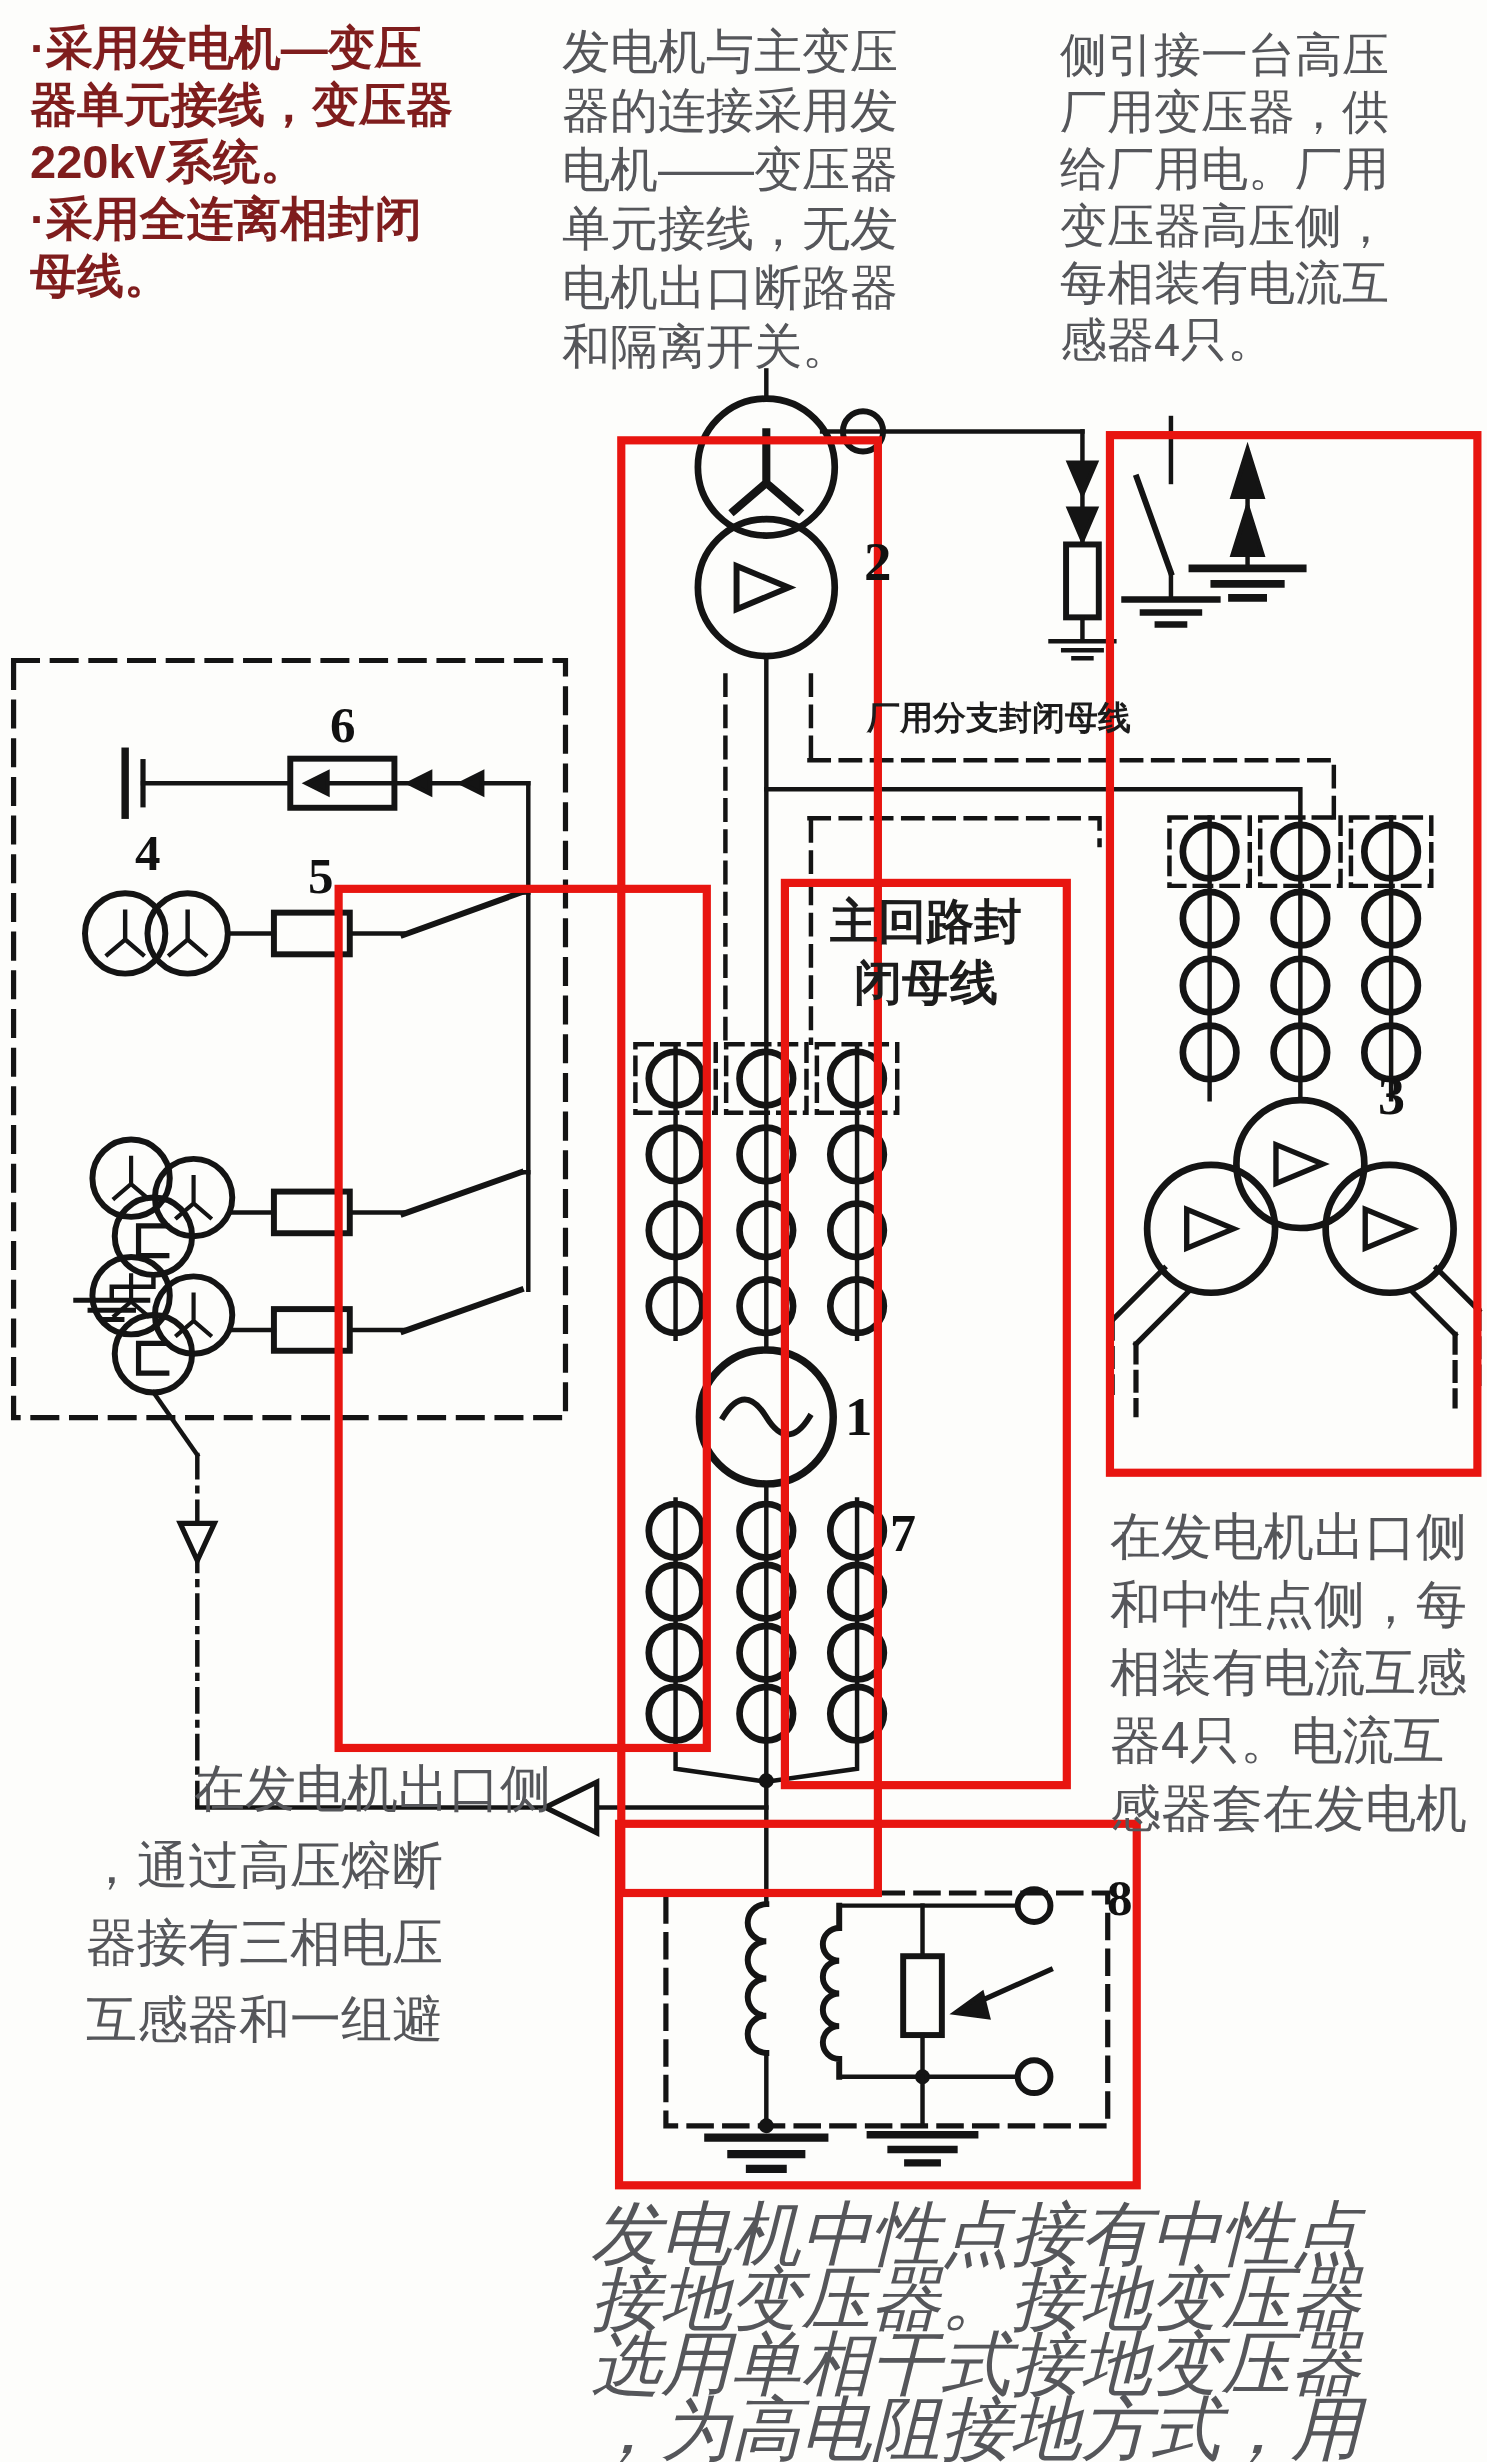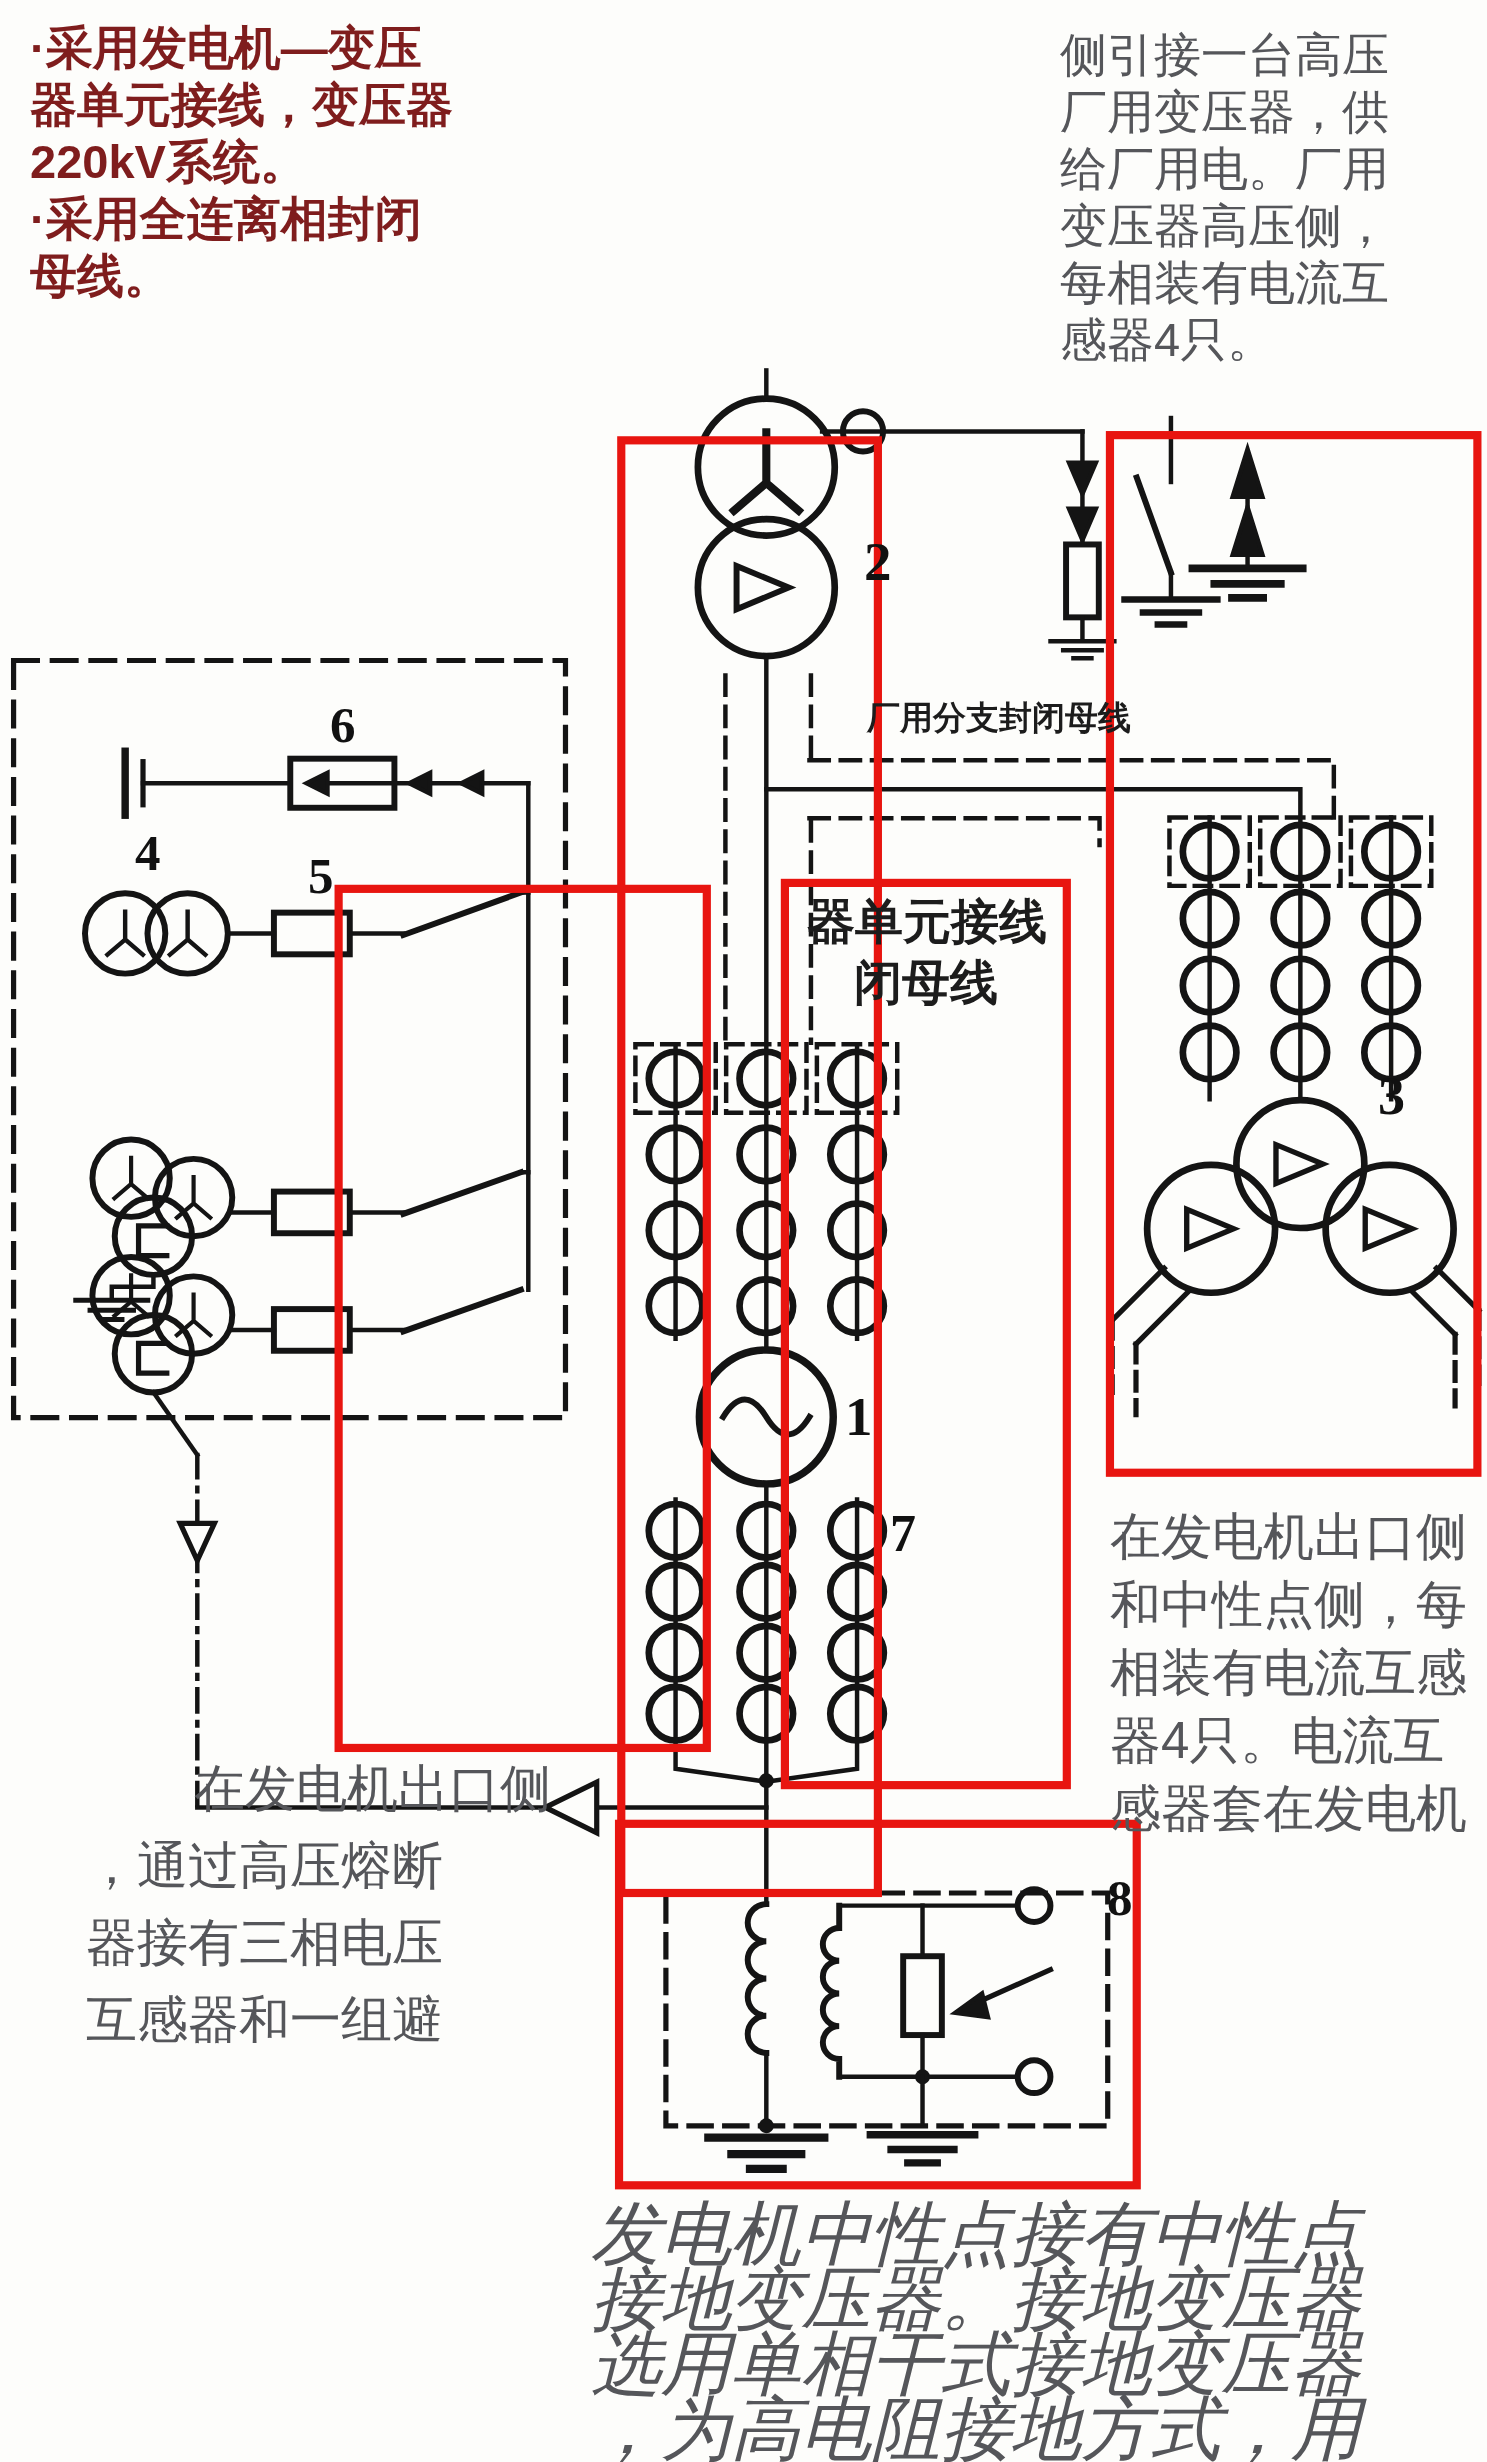--- a/index.html
+++ b/index.html
@@ -278,20 +278,28 @@
 </svg>
 
 <div class="note b" style="left:30px;top:19.3px;font-size:47px;line-height:57px;color:#7f1d1d;">
   <div>·采用发电机—变压</div>
   <div>器单元接线，变压器</div>
   <div>220kV系统。</div>
   <div>·采用全连离相封闭</div>
   <div>母线。</div>
 </div>
 
+<div class="note" style="left:562px;top:22px;font-size:48px;line-height:59px;">
+  <div>发电机与主变压</div>
+  <div>器的连接采用发</div>
+  <div>电机——变压器</div>
+  <div>单元接线，无发</div>
+  <div>电机出口断路器</div>
+  <div>和隔离开关。</div>
+</div>
 
 <div class="note" style="left:1060px;top:26px;font-size:47px;line-height:57px;">
   <div>侧引接一台高压</div>
   <div>厂用变压器，供</div>
   <div>给厂用电。厂用</div>
   <div>变压器高压侧，</div>
   <div>每相装有电流互</div>
   <div>感器4只。</div>
 </div>
 
@@ -315,21 +323,21 @@
   <div>接地变压器。接地变压器</div>
   <div>选用单相干式接地变压器</div>
   <div>，为高电阻接地方式，用</div>
 
 </div>
 
 
 <div class="blab" style="left:867px;top:696px;font-size:33px;">厂用分支封闭母线</div>
 
 <div class="blab" style="left:807px;top:891px;width:238px;text-align:center;font-size:48px;line-height:61px;">
-  <div>器单元接线</div>
+  <div>主回路封</div>
   <div>闭母线</div>
 </div>
 
 <div class="num" style="left:864px;top:530px;font-size:55px;">2</div>
 <div class="num" style="left:845px;top:1385px;font-size:55px;">1</div>
 <div class="num" style="left:1378px;top:1065px;font-size:54px;">3</div>
 <div class="num" style="left:135px;top:824px;font-size:51px;">4</div>
 <div class="num" style="left:308px;top:847px;font-size:51px;">5</div>
 <div class="num" style="left:330px;top:696px;font-size:51px;">6</div>
 <div class="num" style="left:890px;top:1504px;font-size:52px;">7</div>

